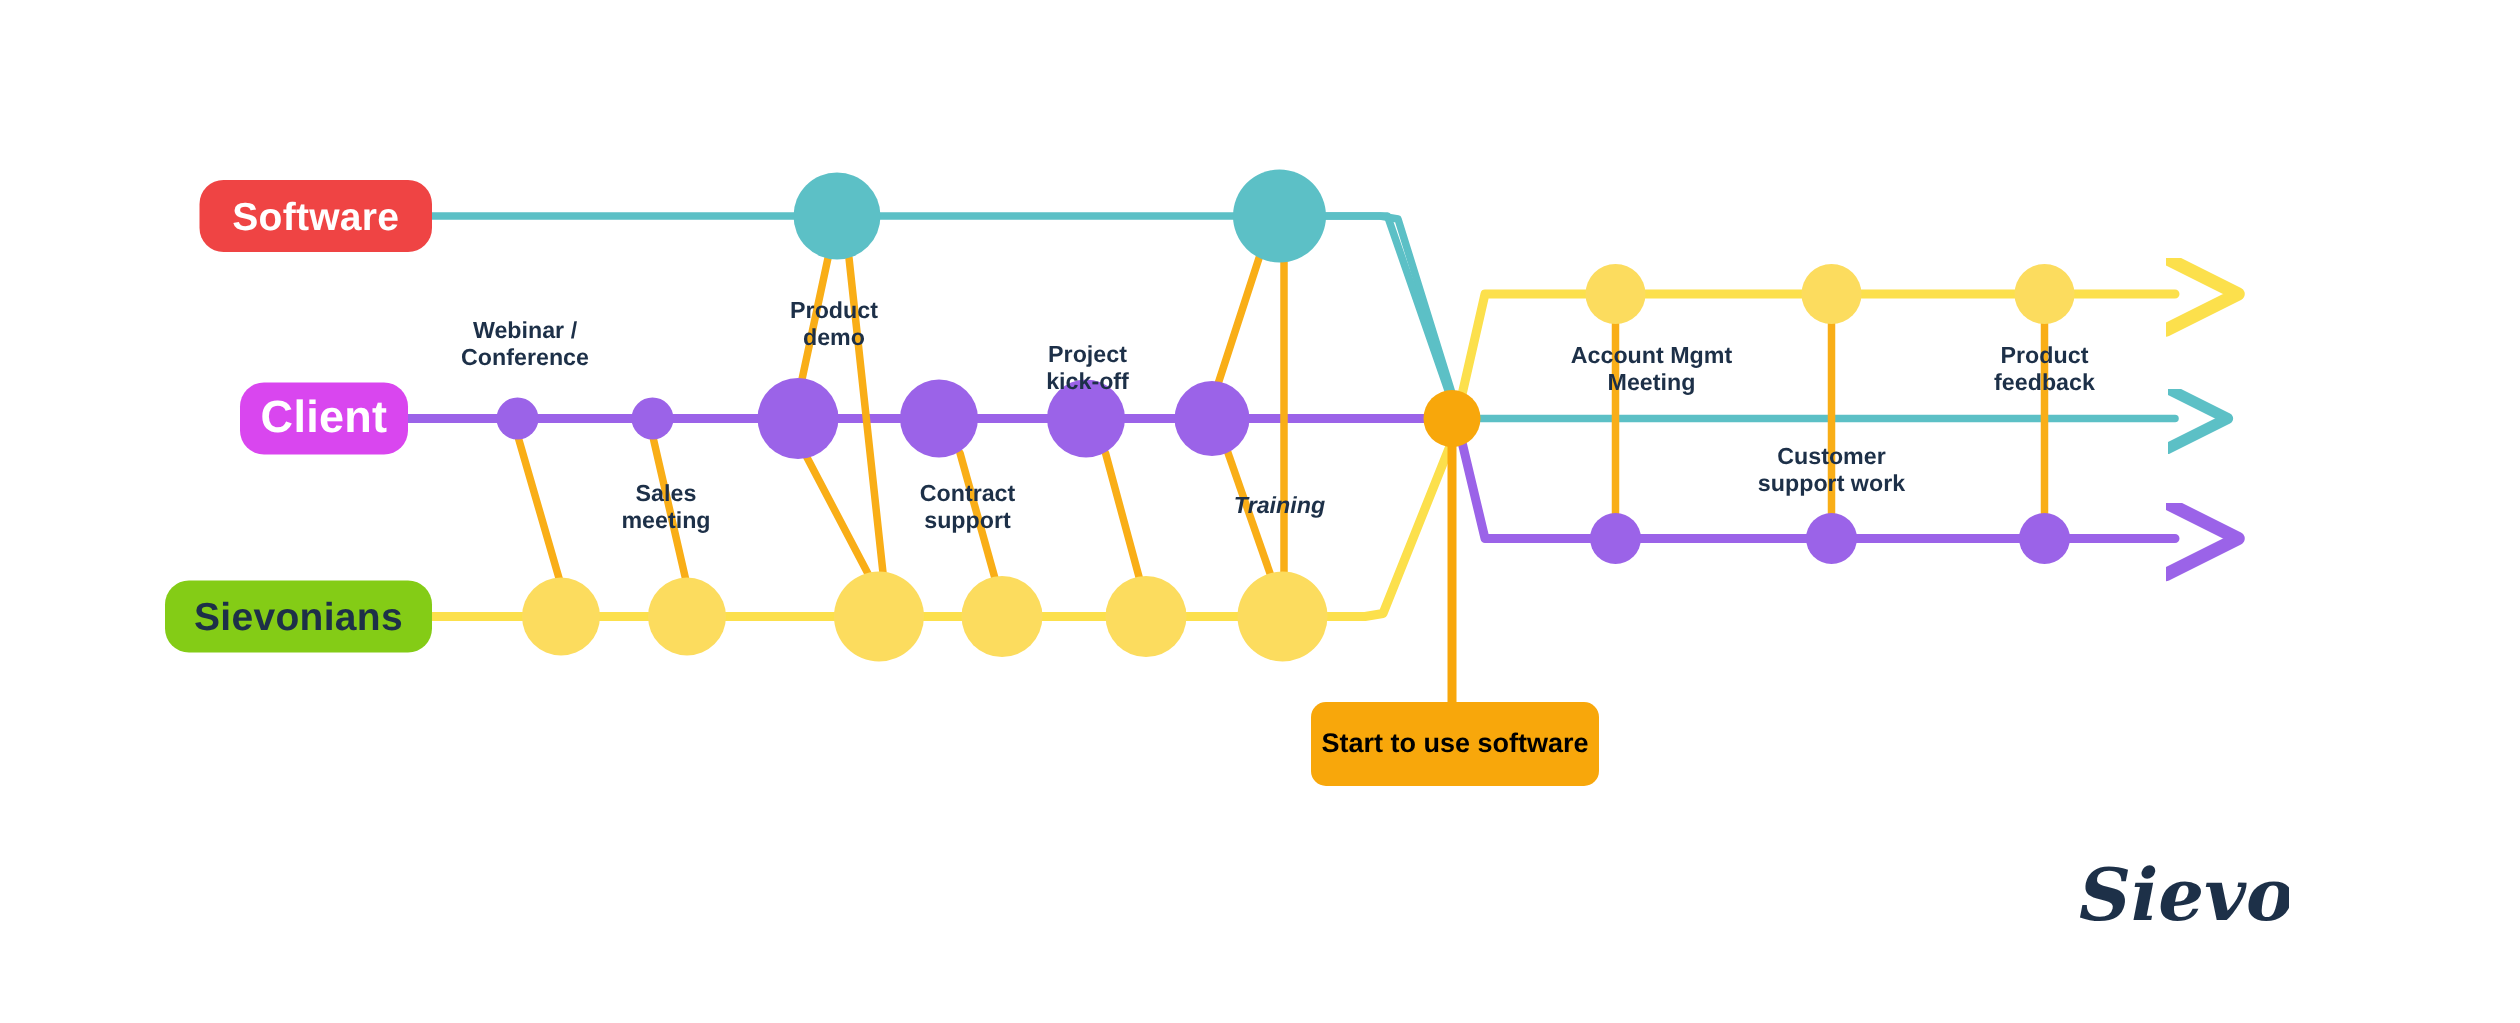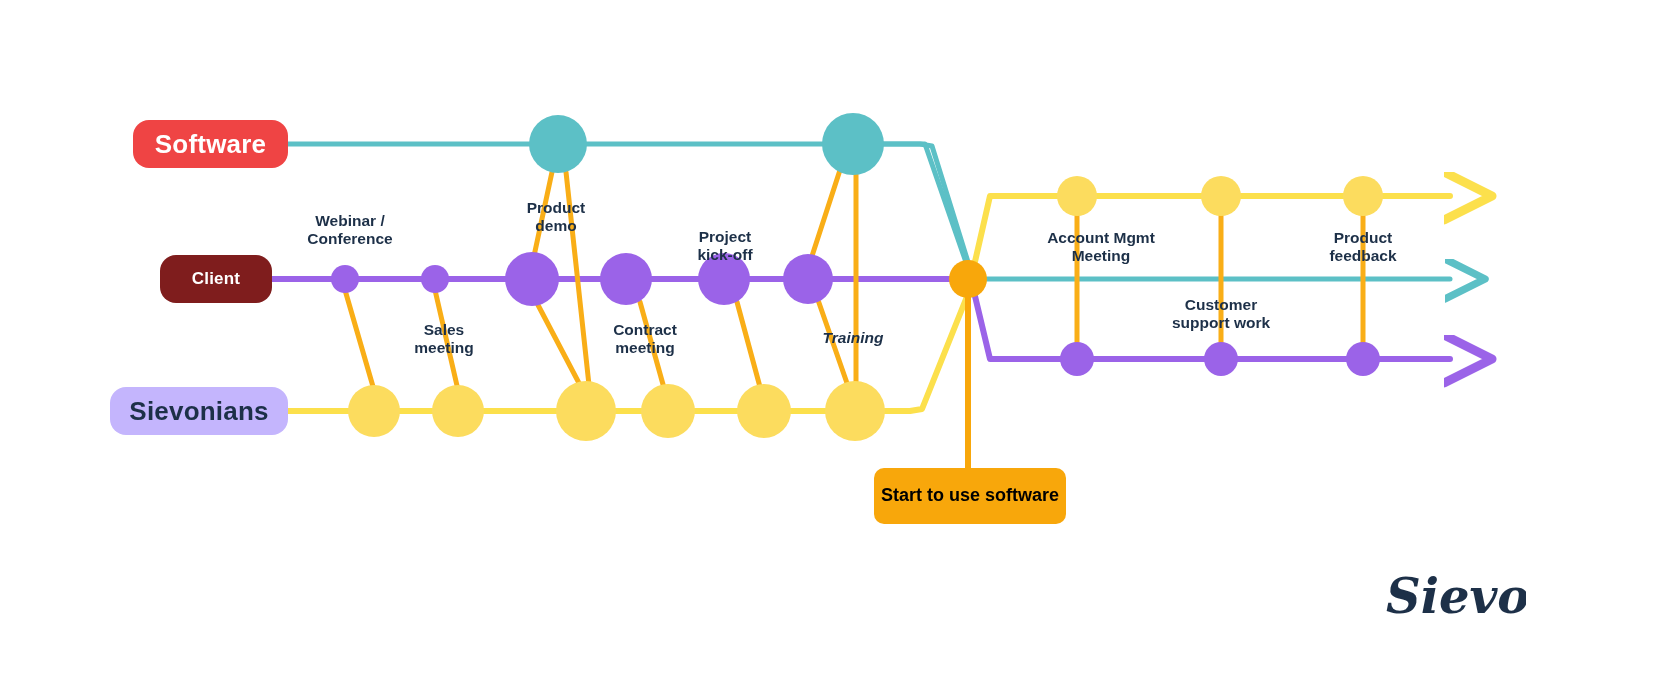--- a/index.html
+++ b/index.html
@@ -43,28 +43,28 @@
   .chip-software {
     left: 133px; top: 120px;
     width: 155px; height: 48px;
     background: #ef4444;
     color: #ffffff;
     font-size: 26px;
   }
   .chip-client {
     left: 160px; top: 255px;
     width: 112px; height: 48px;
-    background: #7f1d1d;
+    background: #d946ef;
     color: #ffffff;
-    font-size: 17px;
+    font-size: 30px;
   }
   .chip-sievonians {
     left: 110px; top: 387px;
     width: 178px; height: 48px;
-    background: #c4b5fd;
+    background: #84cc16;
     color: #1D3048;
     font-size: 26px;
   }
   .milestone-chip {
     position: absolute;
     left: 874px; top: 468px;
     width: 192px; height: 56px;
     background: #F8A70B;
     color: #000000;
     border-radius: 10px;
@@ -209,21 +209,21 @@
 software</span>
   </div>
 
   <div class="node-label" style="left:350px; top:212px;">Webinar /
 Conference</div>
   <div class="node-label" style="left:444px; top:321px;">Sales
 meeting</div>
   <div class="node-label" style="left:556px; top:199px;">Product
 demo</div>
   <div class="node-label" style="left:645px; top:321px;">Contract
-meeting</div>
+support</div>
   <div class="node-label" style="left:725px; top:228px;">Project
 kick-off</div>
   <div class="node-label" style="left:853px; top:329px;font-style:italic;">Training</div>
   <div class="node-label" style="left:1101px; top:229px;">Account Mgmt
 Meeting</div>
   <div class="node-label" style="left:1221px; top:296px;text-align:center;">Customer
 support work</div>
   <div class="node-label" style="left:1363px; top:229px;">Product
 feedback</div>
 

